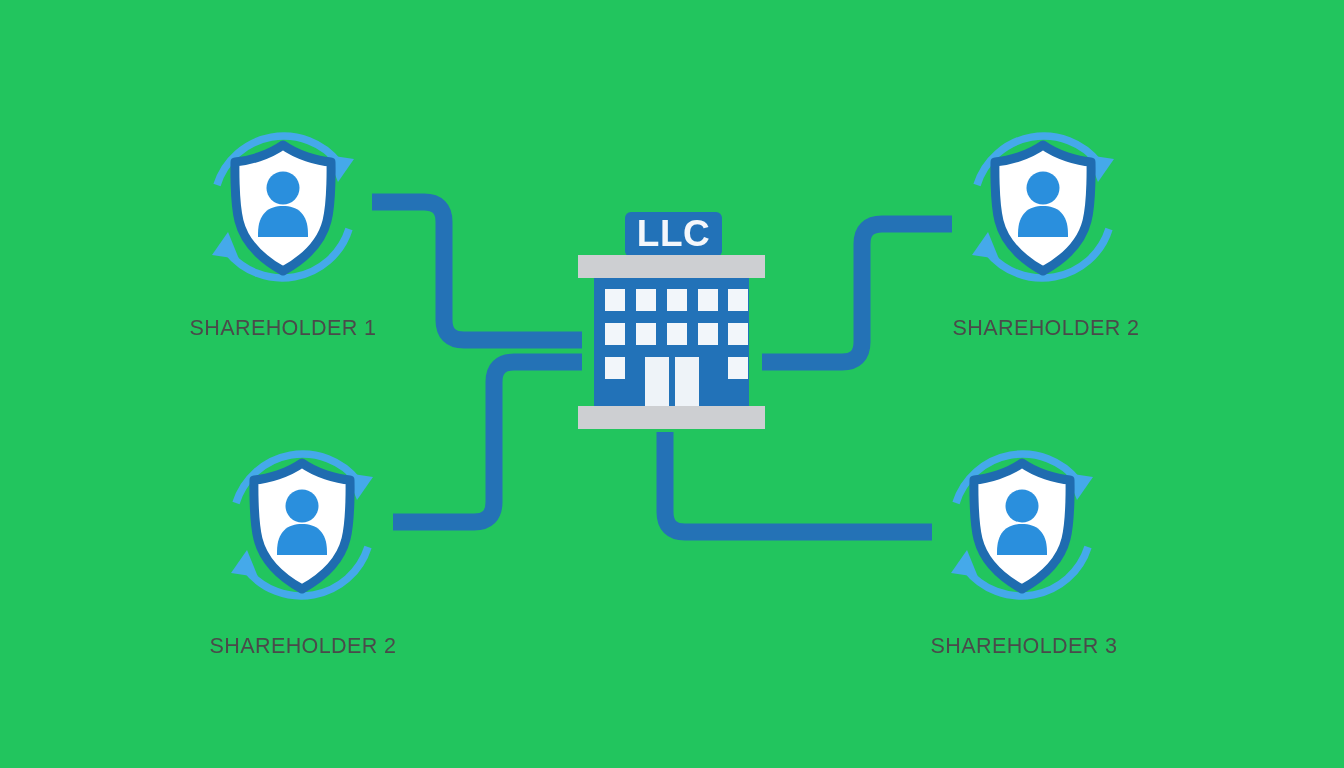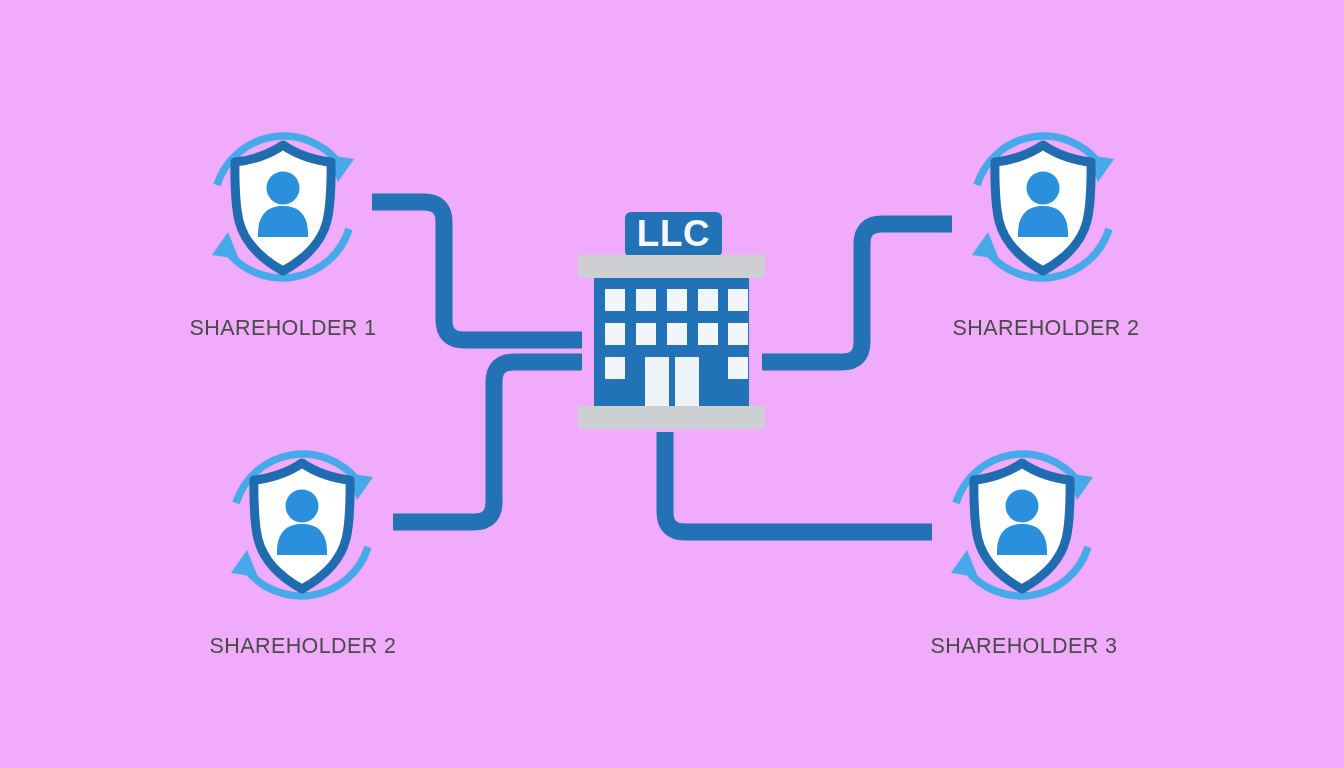--- a/index.html
+++ b/index.html
@@ -10,21 +10,21 @@
   body {
     width: 1344px;
     height: 768px;
     overflow: hidden;
     font-family: "Liberation Sans", sans-serif;
   }
   #diagram-root {
     position: relative;
     width: 1344px;
     height: 768px;
-    background: #f0abfc;
+    background: #22c55e;
   }
   svg#scene {
     position: absolute;
     top: 0;
     left: 0;
     width: 1344px;
     height: 768px;
     display: block;
   }
   .node-label {

